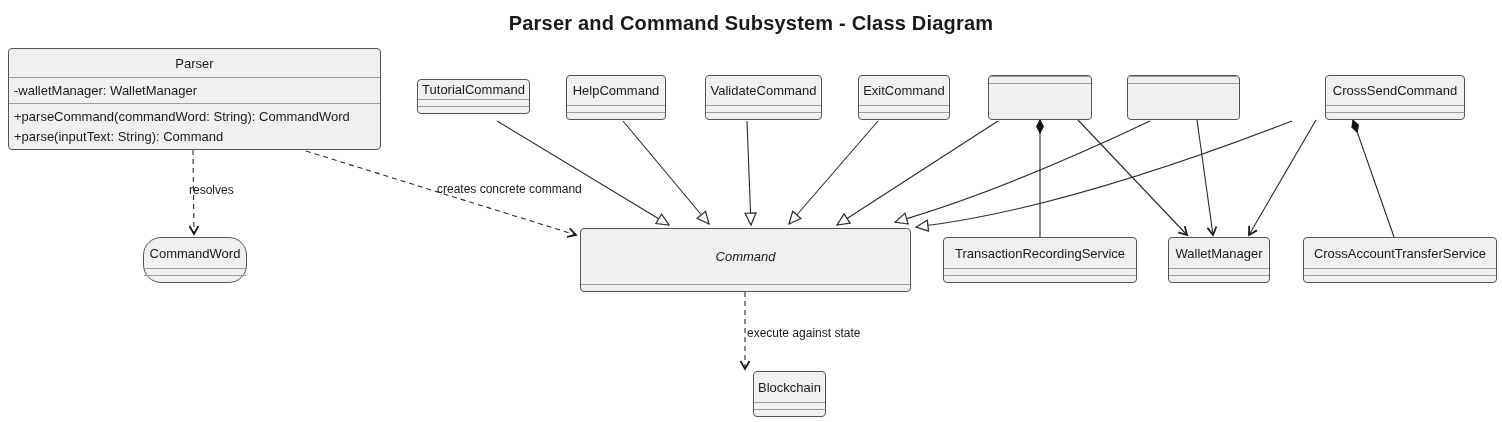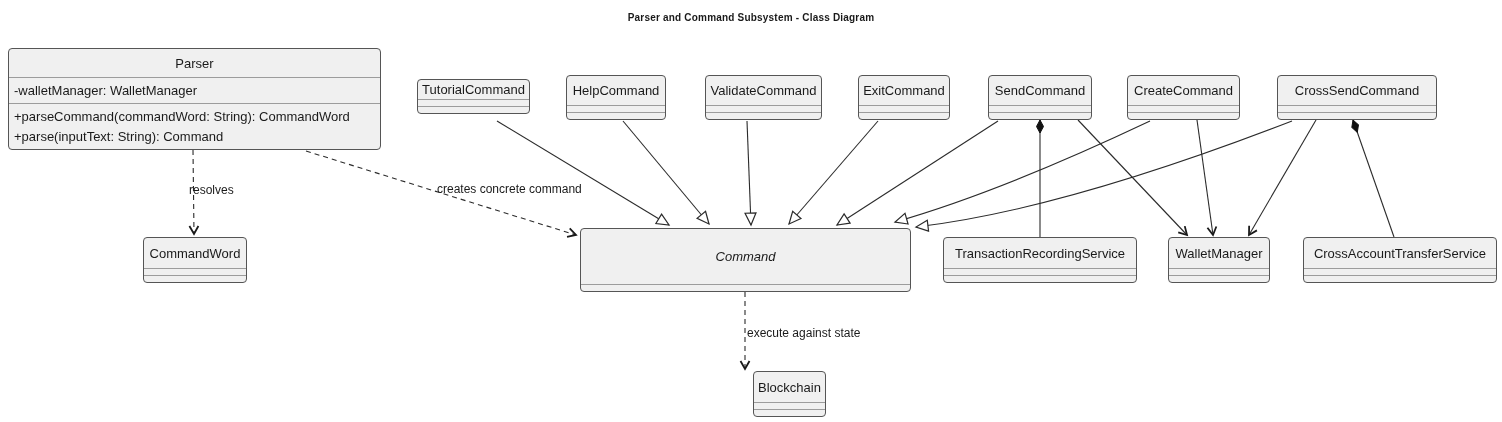--- a/index.html
+++ b/index.html
@@ -4,21 +4,21 @@
 <style>
   html,body { margin:0; padding:0; background:#ffffff; }
   body { font-family:"Liberation Sans", sans-serif; }
   .canvas {
     position:relative; width:1502px; height:422px;
     background:var(--bg,#fff); overflow:hidden;
     color:var(--text,#1a1a1a);
   }
   .diagram-title {
     position:absolute; top:12px; left:0; width:100%;
-    text-align:center; font-weight:bold; font-size:10px;
+    text-align:center; font-weight:bold; font-size:20px;
     letter-spacing:0.2px; color:var(--text,#111);
   }
   svg.edge-layer { position:absolute; left:0; top:0; width:1502px; height:422px; }
   .edge { fill:none; stroke:var(--line,#2b2b2b); stroke-width:1.1px; }
   .edge.dependency { stroke-dasharray:5 4; }
   .uml-class {
     position:absolute; box-sizing:border-box;
     background:var(--box-fill,#f0f0f0);
     border:1px solid var(--box-border,#555);
     border-radius:4px;
@@ -105,35 +105,33 @@
         <div class="uml-class-name">ValidateCommand</div>
         <div class="uml-compartment" style="height: 7px;"></div>
         <div class="uml-compartment" style="height: 7px;"></div>
       </div>
       <div class="uml-class" style="left: 858px; top: 75px; width: 92px; height: 45px;">
         <div class="uml-class-name">ExitCommand</div>
         <div class="uml-compartment" style="height: 7px;"></div>
         <div class="uml-compartment" style="height: 7px;"></div>
       </div>
       <div class="uml-class" style="left: 988px; top: 75px; width: 104px; height: 45px;">
-        <div class="uml-class-name">SendCommand</div>
         <div class="uml-compartment" style="height: 7px;"></div>
         <div class="uml-compartment" style="height: 7px;"></div>
       </div>
       <div class="uml-class" style="left: 1127px; top: 75px; width: 113px; height: 45px;">
-        <div class="uml-class-name">CreateCommand</div>
         <div class="uml-compartment" style="height: 7px;"></div>
         <div class="uml-compartment" style="height: 7px;"></div>
       </div>
-      <div class="uml-class" style="left: 1277px; top: 75px; width: 160px; height: 45px;">
+      <div class="uml-class" style="left: 1325px; top: 75px; width: 140px; height: 45px;">
         <div class="uml-class-name">CrossSendCommand</div>
         <div class="uml-compartment" style="height: 7px;"></div>
         <div class="uml-compartment" style="height: 7px;"></div>
       </div>
-      <div class="uml-class" style="left: 143px; top: 237px; width: 104px; height: 46px;">
+      <div class="uml-class" style="left: 143px; top: 237px; width: 104px; height: 46px; border-radius: 18px;">
         <div class="uml-class-name">CommandWord</div>
         <div class="uml-compartment" style="height: 7px;"></div>
         <div class="uml-compartment" style="height: 7px;"></div>
       </div>
       <div class="uml-class" style="left: 580px; top: 228px; width: 331px; height: 64px;">
         <div class="uml-class-name italic">Command</div>
         <div class="uml-compartment" style="height: 7px;"></div>
       </div>
       <div class="uml-class" style="left: 943px; top: 237px; width: 194px; height: 46px;">
         <div class="uml-class-name">TransactionRecordingService</div>

